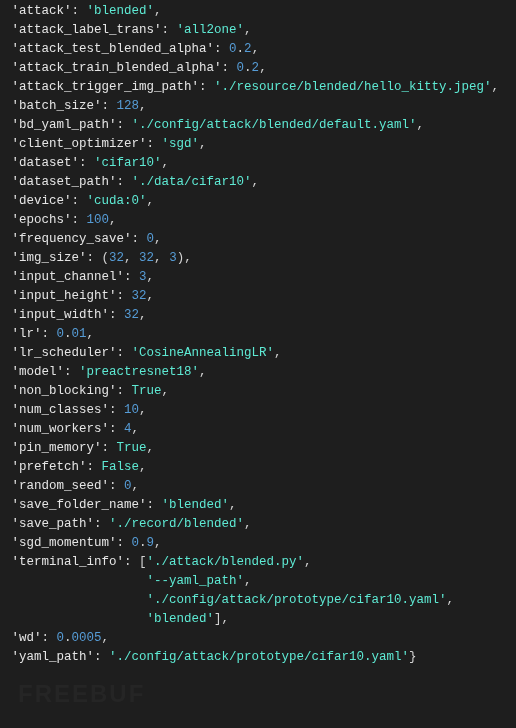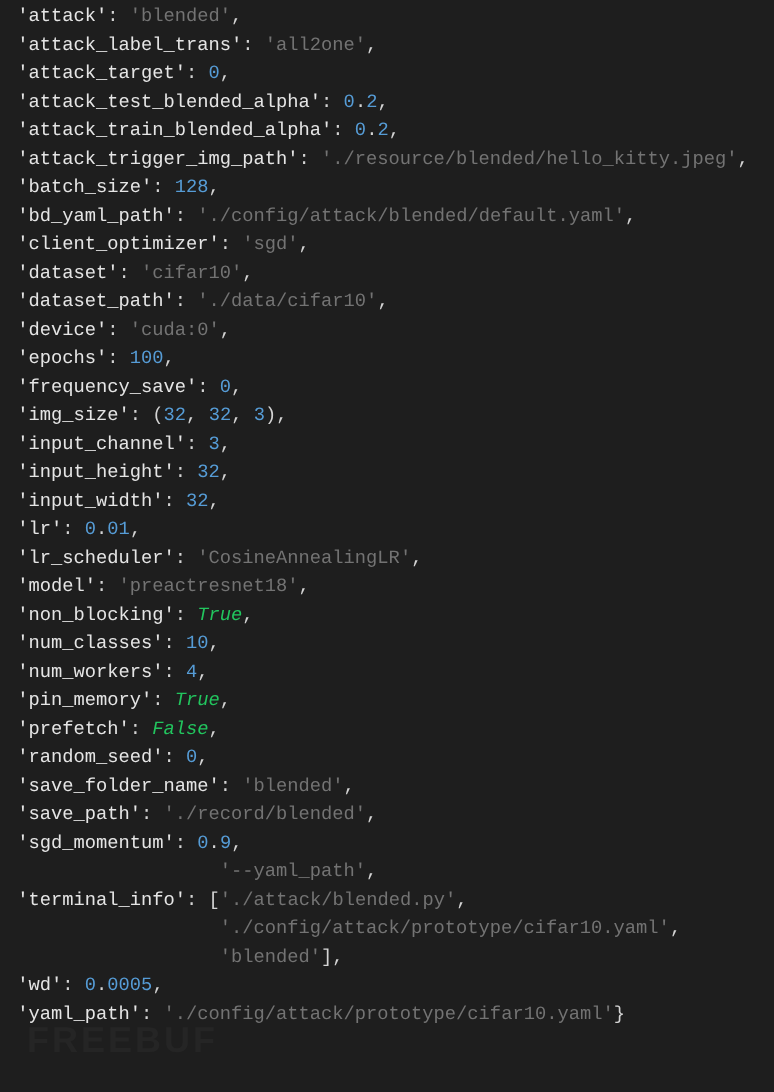--- a/index.html
+++ b/index.html
@@ -9,46 +9,45 @@
     font-size: 12.5px;
     line-height: 19px;
     color: #d4d4d4;
     width: 516px;
     height: 728px;
     padding: 2px 4px;
     overflow: hidden;
   }
   .line { white-space: pre; }
   .key { color: #e5e5e5; }       
-  .str { color: #737373; margin-top: 48px; }       
+  .str { color: #5eead4; margin-top: 48px; }       
   .num { color: #569cd6; }       
   .punc { color: #d4d4d4; }      
   .dot { color: #d4d4d4; }       
-  .bool { color: #22c55e; font-style: italic; }      
+  .bool { color: #5eead4; }      
   .paren { color: #d4d4d4; }
   .watermark {
     position: absolute;
     left: 18px;
     top: 684px;
     font-family: sans-serif;
     font-weight: bold;
     font-size: 24px;
     color: rgba(255,255,255,0.03);
     letter-spacing: 2px;
     pointer-events: none;
   }
   #code { position: relative; }
 </style>
 </head>
 <body>
 
 <div id="code">
     <div class="line"> <span class="key">'attack'</span><span class="punc">: </span><span class="str">'blended'</span><span class="punc">,</span></div>
     <div class="line"> <span class="key">'attack_label_trans'</span><span class="punc">: </span><span class="str">'all2one'</span><span class="punc">,</span></div>
-    <div class="line"> <span class="key">'attack_target'</span><span class="punc">: </span><span class="num">0</span><span class="punc">,</span></div>
     <div class="line"> <span class="key">'attack_test_blended_alpha'</span><span class="punc">: </span><span class="num">0</span><span class="dot">.</span><span class="num">2</span><span class="punc">,</span></div>
     <div class="line"> <span class="key">'attack_train_blended_alpha'</span><span class="punc">: </span><span class="num">0</span><span class="dot">.</span><span class="num">2</span><span class="punc">,</span></div>
     <div class="line"> <span class="key">'attack_trigger_img_path'</span><span class="punc">: </span><span class="str">'./resource/blended/hello_kitty.jpeg'</span><span class="punc">,</span></div>
     <div class="line"> <span class="key">'batch_size'</span><span class="punc">: </span><span class="num">128</span><span class="punc">,</span></div>
     <div class="line"> <span class="key">'bd_yaml_path'</span><span class="punc">: </span><span class="str">'./config/attack/blended/default.yaml'</span><span class="punc">,</span></div>
     <div class="line"> <span class="key">'client_optimizer'</span><span class="punc">: </span><span class="str">'sgd'</span><span class="punc">,</span></div>
     <div class="line"> <span class="key">'dataset'</span><span class="punc">: </span><span class="str">'cifar10'</span><span class="punc">,</span></div>
     <div class="line"> <span class="key">'dataset_path'</span><span class="punc">: </span><span class="str">'./data/cifar10'</span><span class="punc">,</span></div>
     <div class="line"> <span class="key">'device'</span><span class="punc">: </span><span class="str">'cuda:0'</span><span class="punc">,</span></div>
     <div class="line"> <span class="key">'epochs'</span><span class="punc">: </span><span class="num">100</span><span class="punc">,</span></div>
@@ -62,20 +61,20 @@
     <div class="line"> <span class="key">'model'</span><span class="punc">: </span><span class="str">'preactresnet18'</span><span class="punc">,</span></div>
     <div class="line"> <span class="key">'non_blocking'</span><span class="punc">: </span><span class="bool">True</span><span class="punc">,</span></div>
     <div class="line"> <span class="key">'num_classes'</span><span class="punc">: </span><span class="num">10</span><span class="punc">,</span></div>
     <div class="line"> <span class="key">'num_workers'</span><span class="punc">: </span><span class="num">4</span><span class="punc">,</span></div>
     <div class="line"> <span class="key">'pin_memory'</span><span class="punc">: </span><span class="bool">True</span><span class="punc">,</span></div>
     <div class="line"> <span class="key">'prefetch'</span><span class="punc">: </span><span class="bool">False</span><span class="punc">,</span></div>
     <div class="line"> <span class="key">'random_seed'</span><span class="punc">: </span><span class="num">0</span><span class="punc">,</span></div>
     <div class="line"> <span class="key">'save_folder_name'</span><span class="punc">: </span><span class="str">'blended'</span><span class="punc">,</span></div>
     <div class="line"> <span class="key">'save_path'</span><span class="punc">: </span><span class="str">'./record/blended'</span><span class="punc">,</span></div>
     <div class="line"> <span class="key">'sgd_momentum'</span><span class="punc">: </span><span class="num">0</span><span class="dot">.</span><span class="num">9</span><span class="punc">,</span></div>
+    <div class="line"> <span class="key">'terminal_info'</span><span class="punc">: </span><span class="paren">[</span><span class="str">'./attack/blended.py'</span><span class="punc">,</span></div>
     <div class="line">                   <span class="str">'--yaml_path'</span><span class="punc">,</span></div>
-    <div class="line"> <span class="key">'terminal_info'</span><span class="punc">: </span><span class="paren">[</span><span class="str">'./attack/blended.py'</span><span class="punc">,</span></div>
     <div class="line">                   <span class="str">'./config/attack/prototype/cifar10.yaml'</span><span class="punc">,</span></div>
     <div class="line">                   <span class="str">'blended'</span><span class="paren">]</span><span class="punc">,</span></div>
     <div class="line"> <span class="key">'wd'</span><span class="punc">: </span><span class="num">0</span><span class="dot">.</span><span class="num">0005</span><span class="punc">,</span></div>
     <div class="line"> <span class="key">'yaml_path'</span><span class="punc">: </span><span class="str">'./config/attack/prototype/cifar10.yaml'</span><span class="punc">}</span></div>
   </div>
 <div class="watermark">FREEBUF</div>
 
 </body></html>

